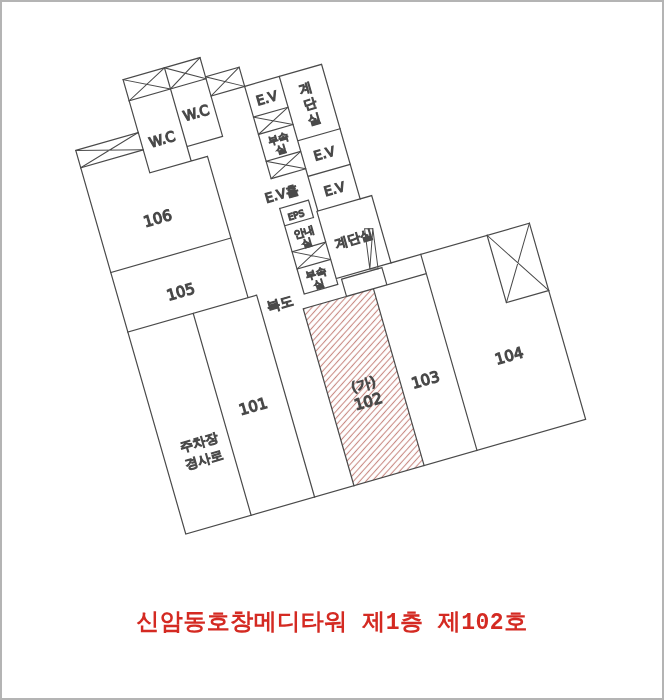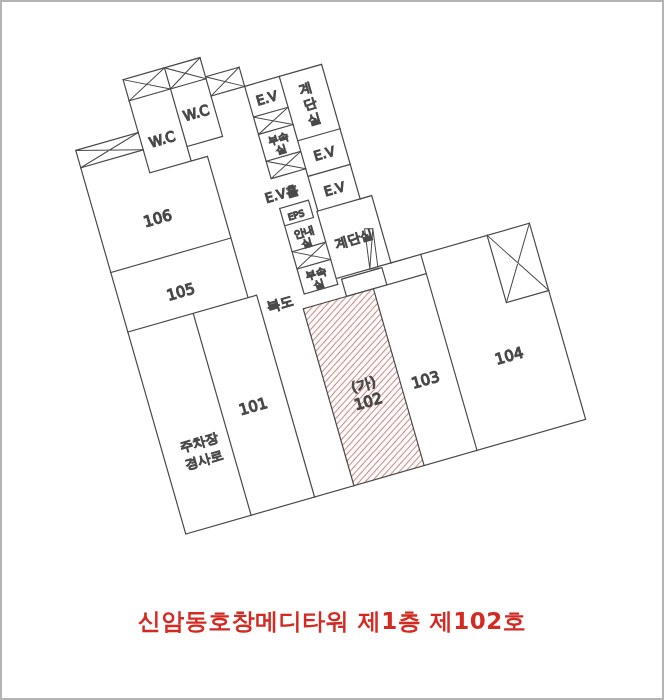--- a/index.html
+++ b/index.html
@@ -119,15 +119,15 @@
       <text x="68" y="482" font-size="13" text-anchor="middle">주차장</text>
       <text x="68" y="500" font-size="13" text-anchor="middle">경사로</text>
 
       <text x="242" y="472" font-size="14" text-anchor="middle" fill="#cc3b3b">(가)</text>
       <text x="242" y="490" font-size="15" text-anchor="middle" fill="#2fa3bd">102</text>
       <text x="303" y="485" font-size="15" text-anchor="middle">103</text>
       <text x="390" y="485" font-size="15" text-anchor="middle">104</text>
     </g>
   </svg>
 
-  <div class="plan-title" style="color: rgb(212, 42, 34);">신암동호창메디타워 제1층 제102호</div>
+  <div class="plan-title" style="color: rgb(212, 42, 34); font-family: Liberation Mono, monospace;">신암동호창메디타워 제1층 제102호</div>
 
 </div>
 
 </body></html>

